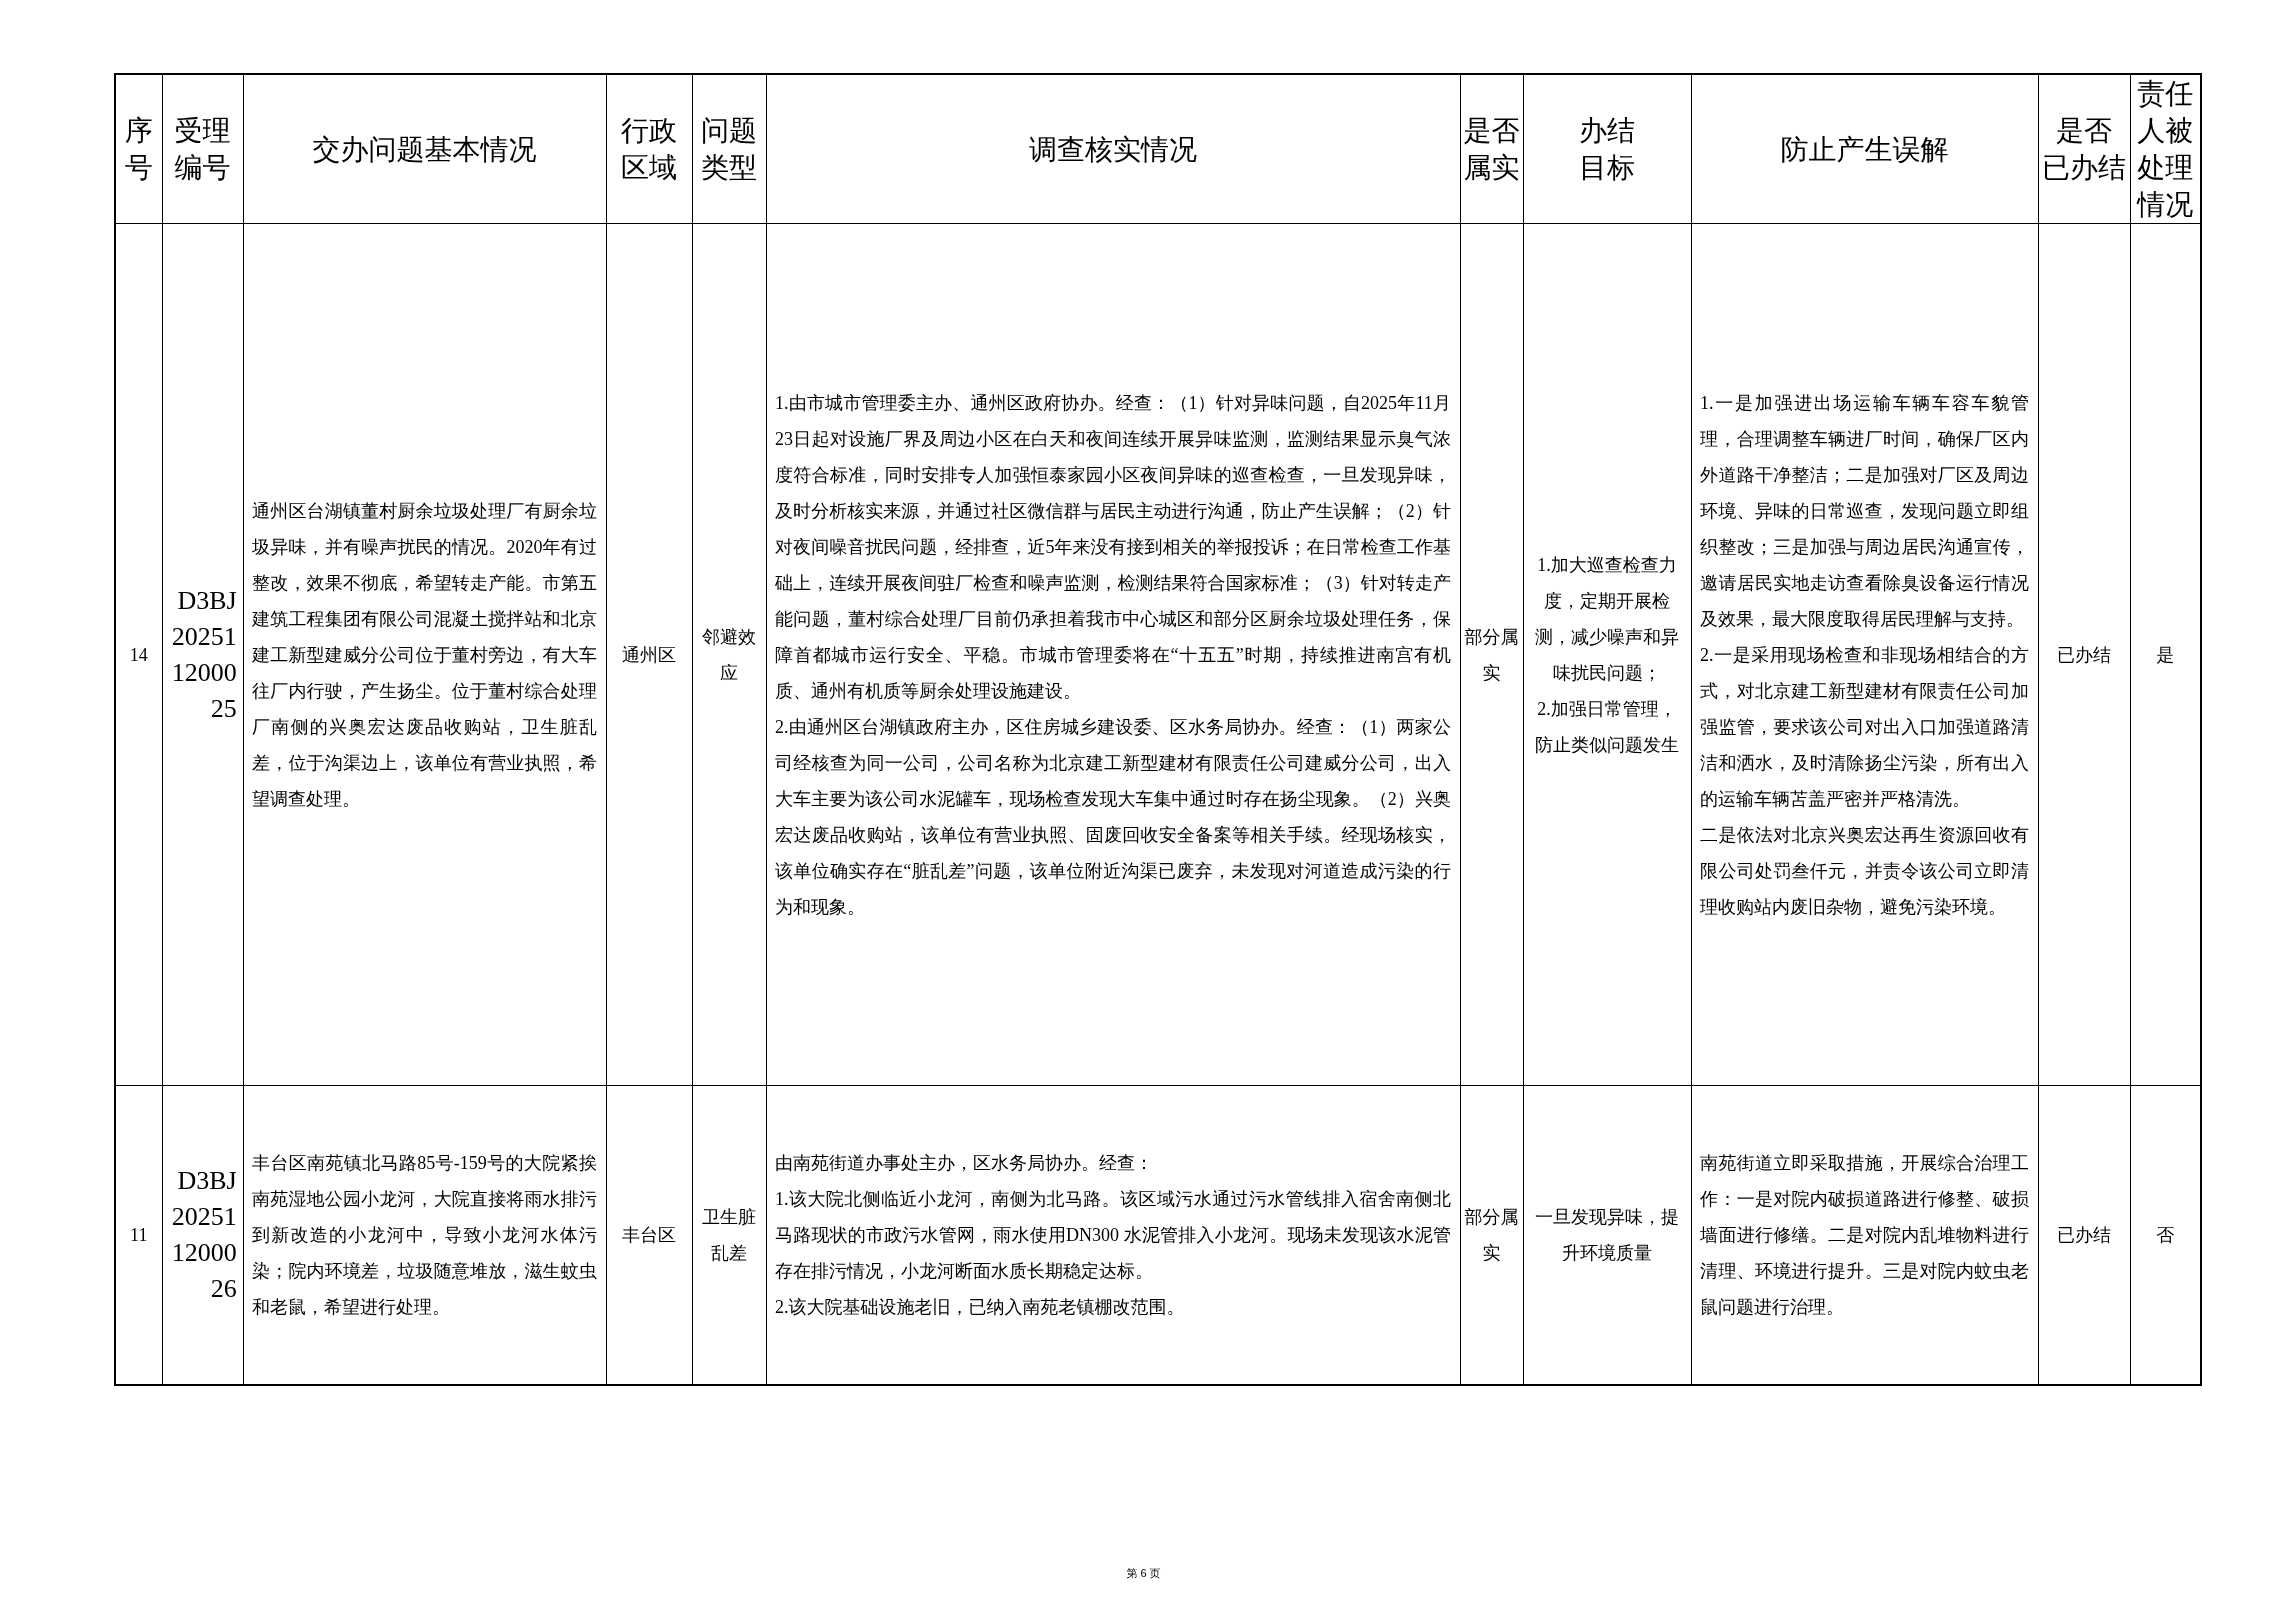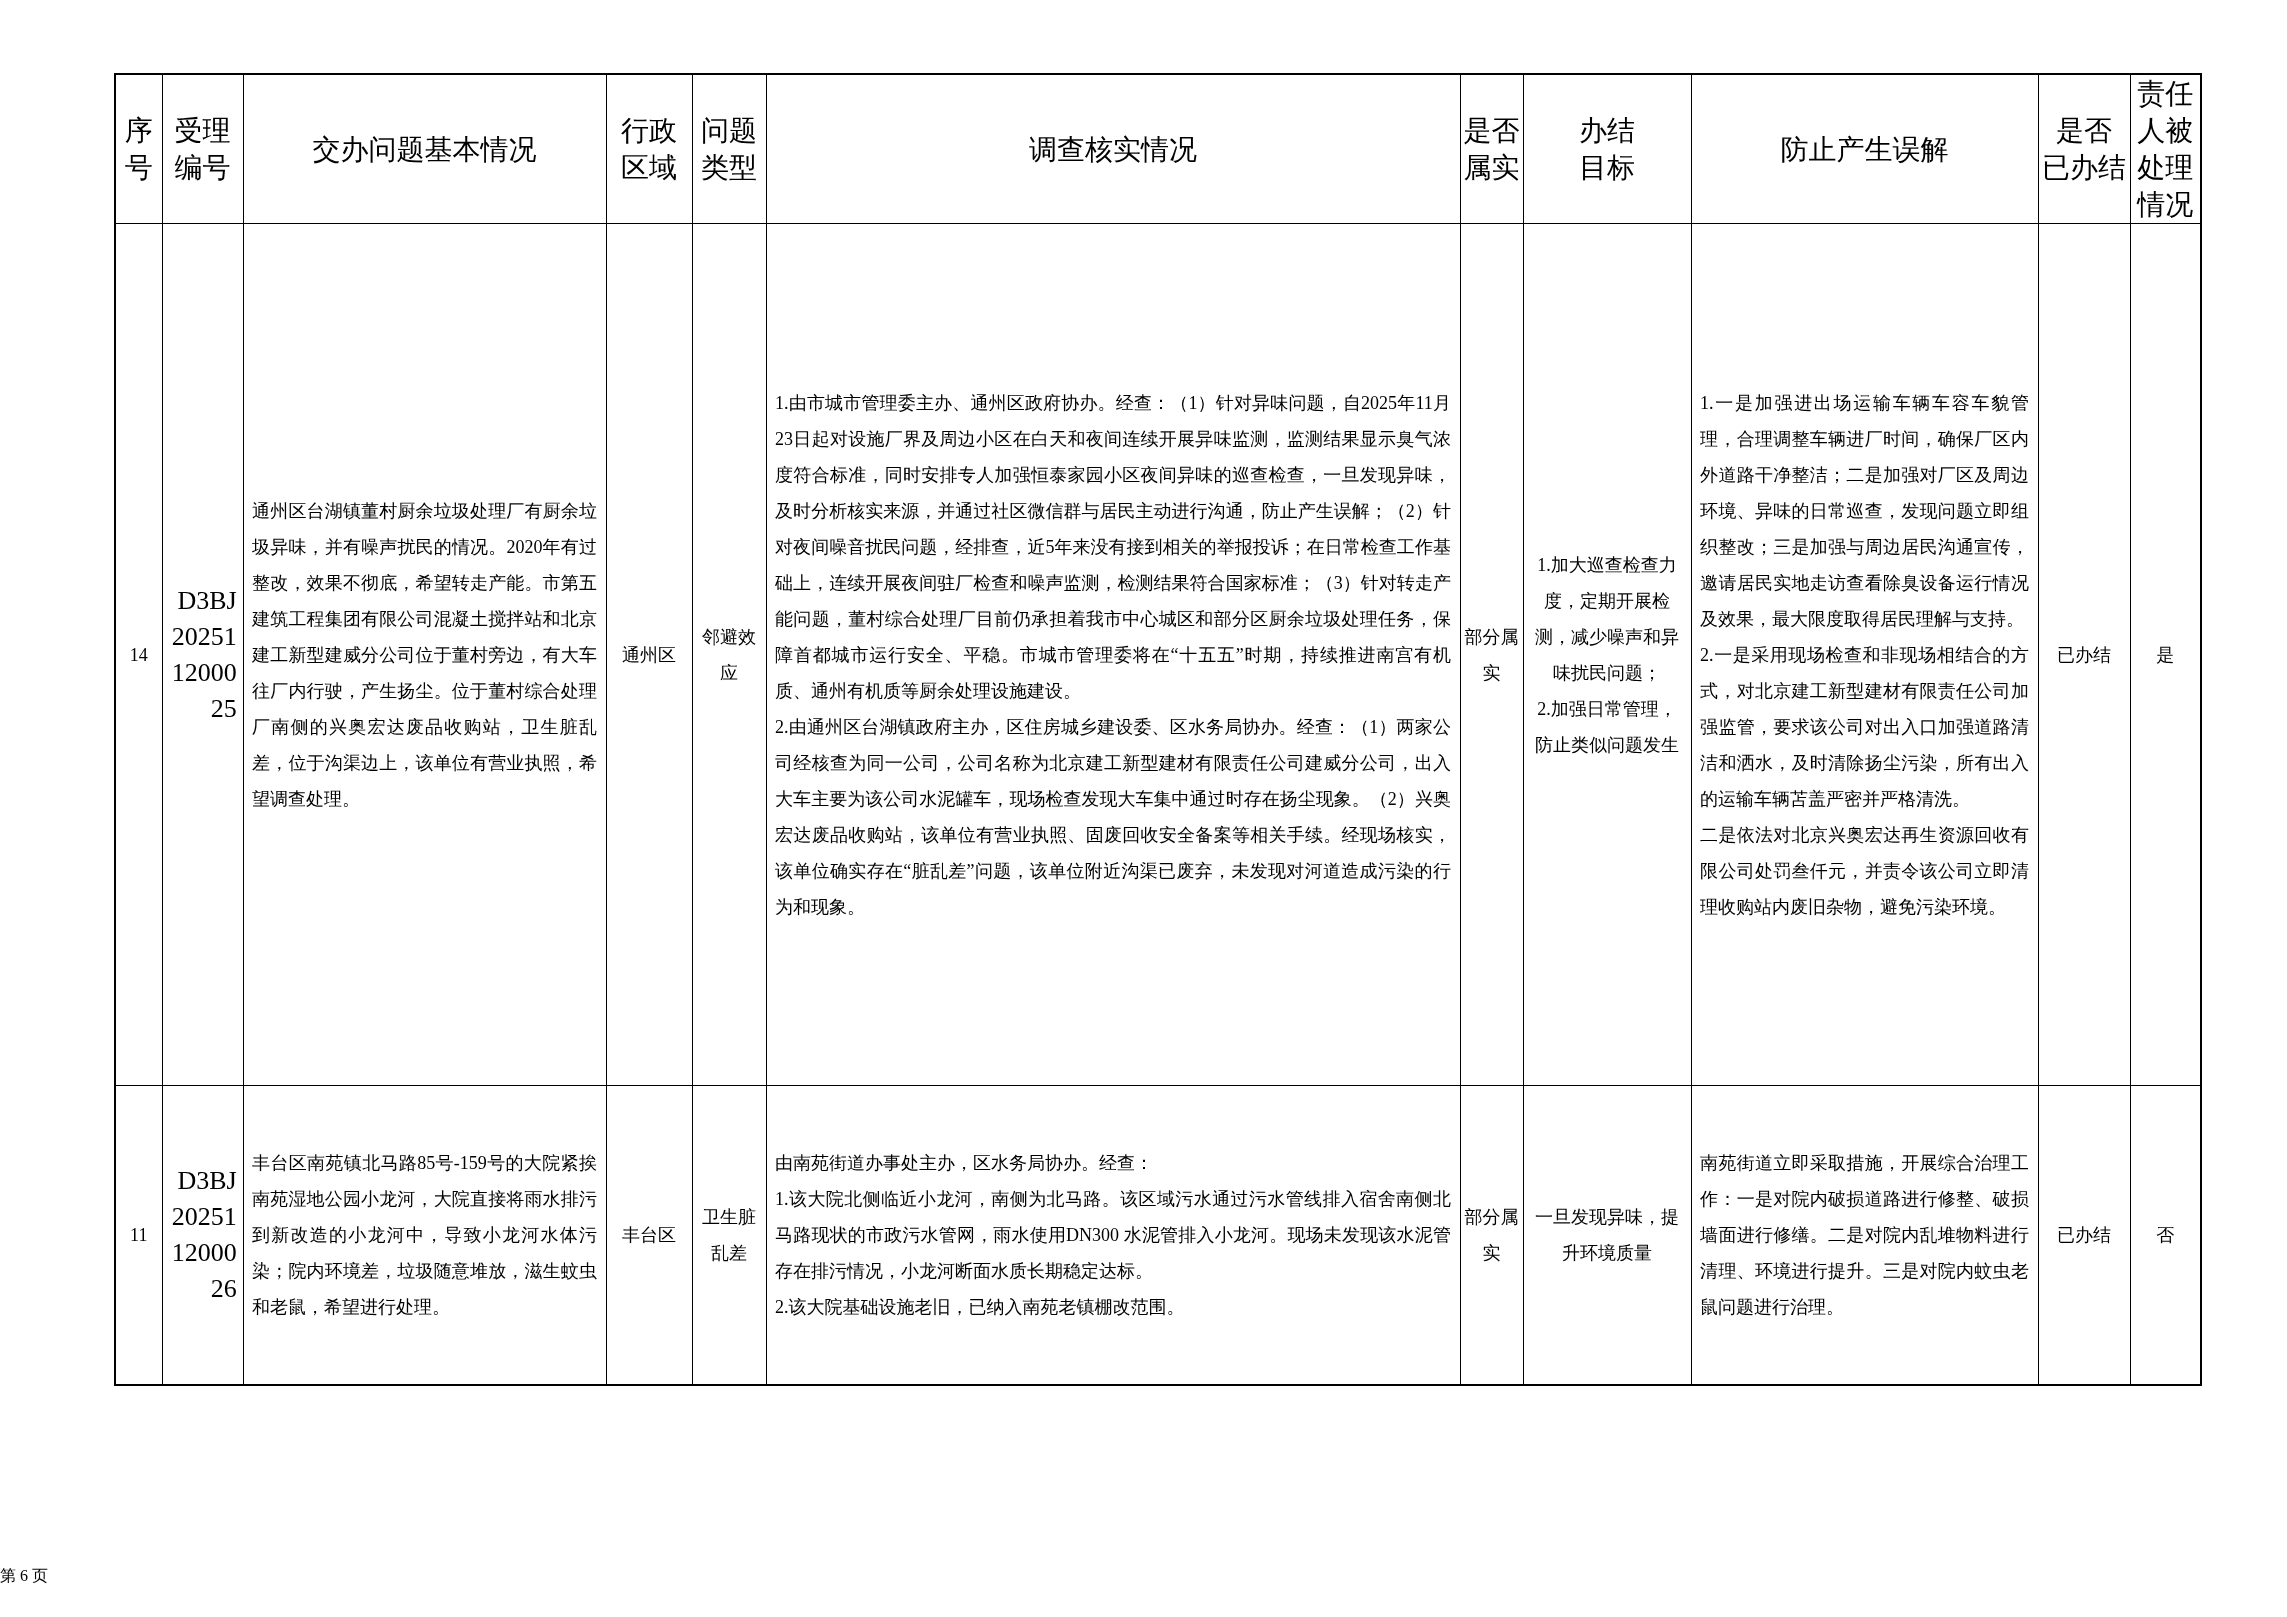--- a/index.html
+++ b/index.html
@@ -65,23 +65,23 @@
   td.cell-goal {
     text-align: center;
     white-space: pre-wrap;
     padding: 0 5px;
   }
   .page-footer {
     position: absolute;
     left: 0;
     right: 0;
     top: 1566px;
-    text-align: left;
-    font-size: 16px;
-    font-family: Liberation Serif, serif;
+    text-align: center;
+    font-size: 11px;
+    font-family: Liberation Sans, sans-serif;
   }
 </style>
 </head>
 <body>
 
 <table class="doc-table">
   <colgroup>
     <col style="width:47px">
     <col style="width:81px">
     <col style="width:363px">

